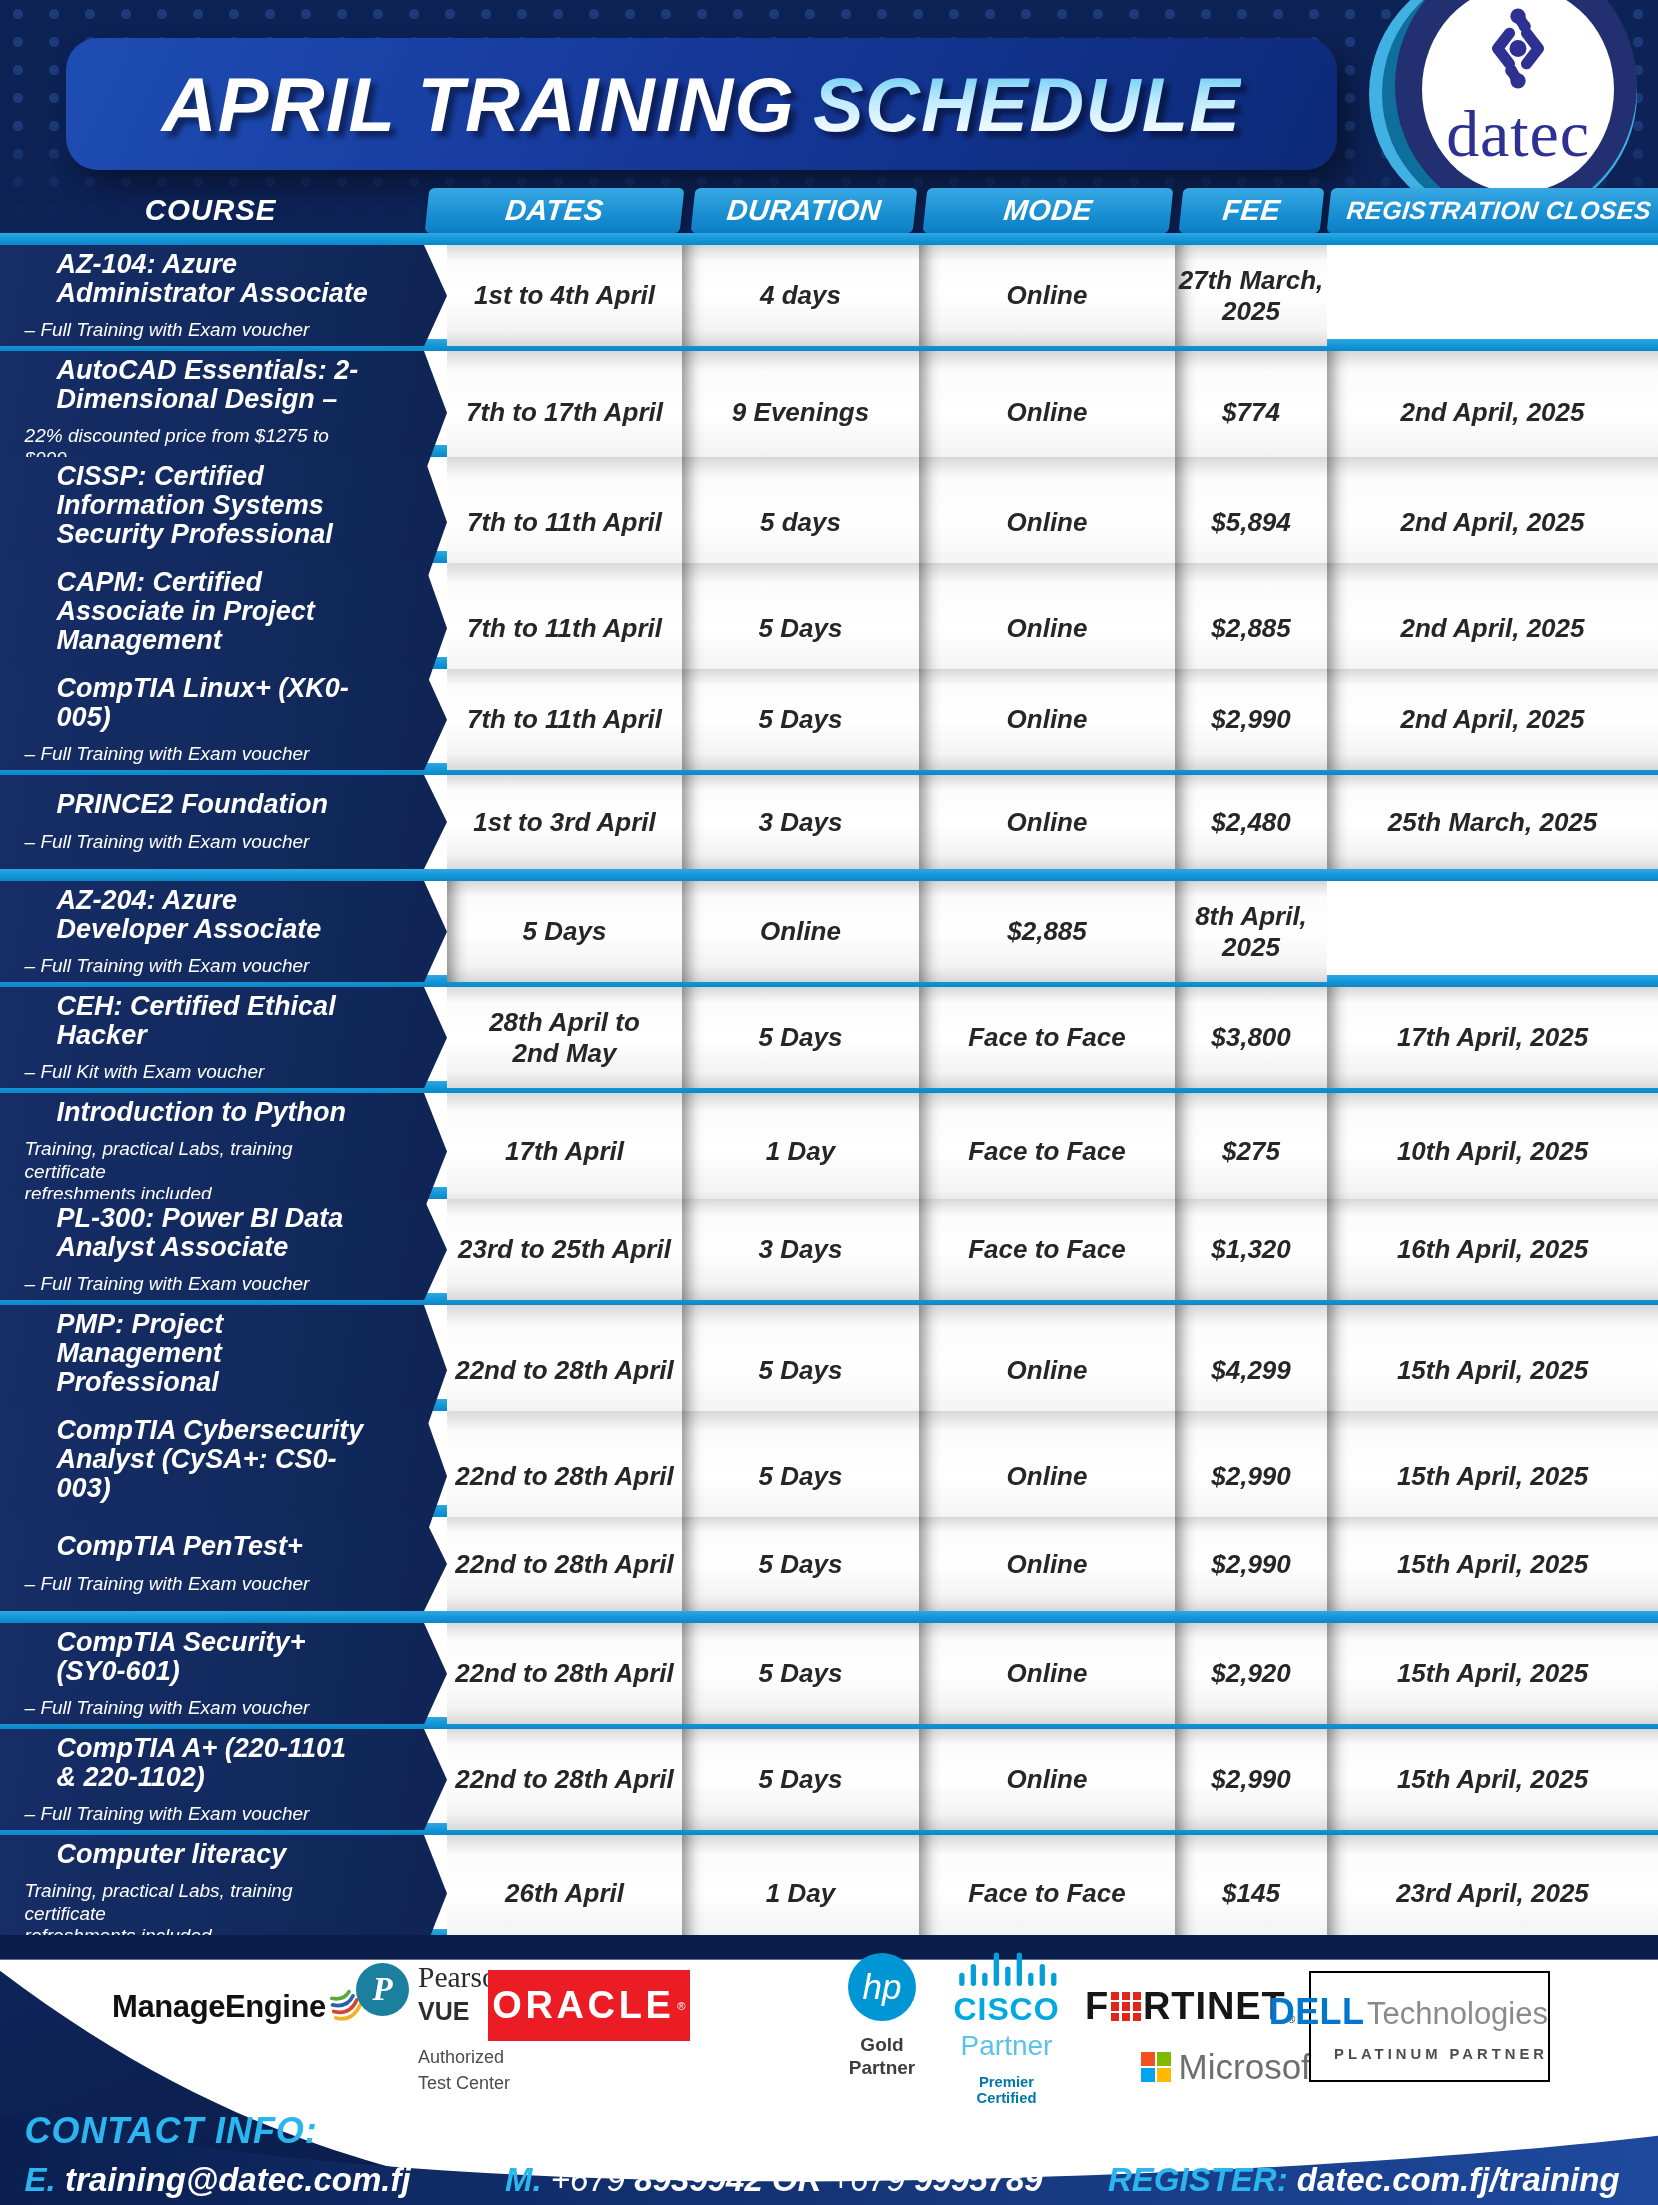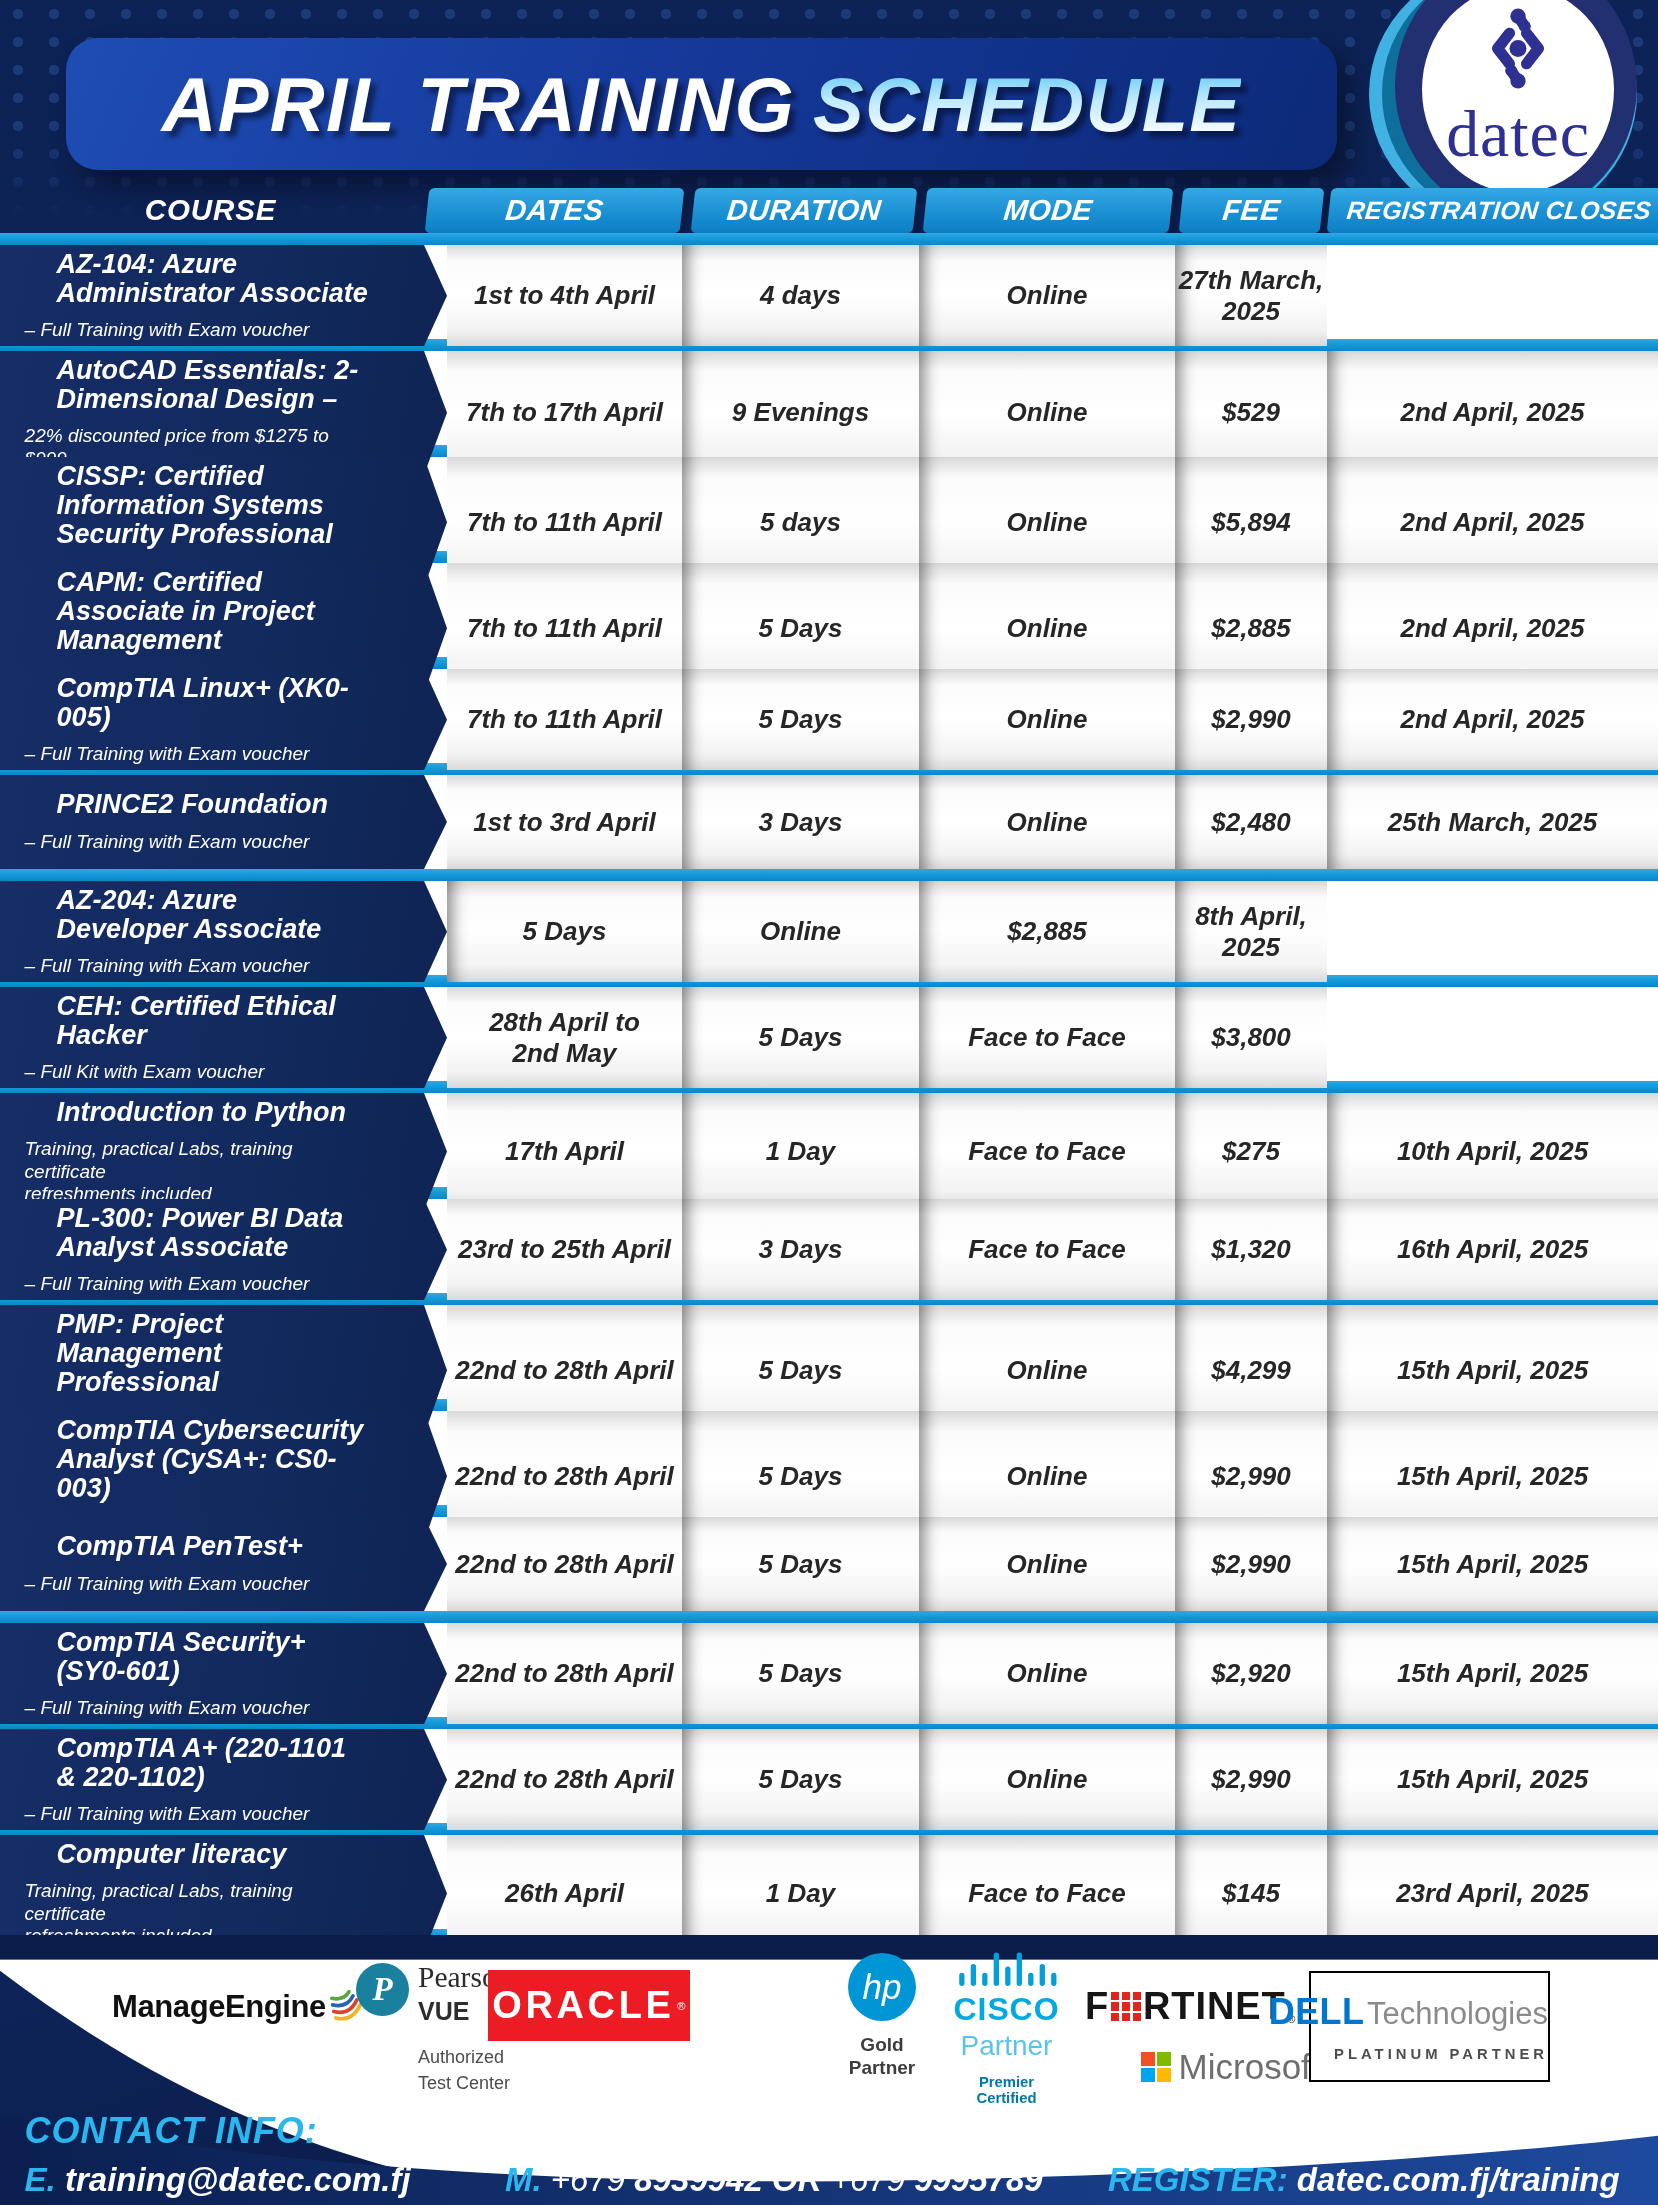--- a/index.html
+++ b/index.html
@@ -183,21 +183,21 @@
     </div>
   <div class="sep"></div>
     <div class="row">
       <div class="course-cell">
         <div class="course-title">AutoCAD Essentials: 2-Dimensional Design –</div>
         <div class="course-note">22% discounted price from $1275 to $999</div>
       </div>
       <div class="cell">7th to 17th April</div>
       <div class="cell shadowed">9 Evenings</div>
       <div class="cell shadowed">Online</div>
-      <div class="cell shadowed">$529</div>
+      <div class="cell shadowed">$774</div>
       <div class="cell shadowed">2nd April, 2025</div>
     </div>
   <div class="sep"></div>
     <div class="row">
       <div class="course-cell">
         <div class="course-title">CISSP: Certified Information Systems Security Professional</div>
         <div class="course-note">– Full Training with Exam voucher</div>
       </div>
       <div class="cell">7th to 11th April</div>
       <div class="cell shadowed">5 days</div>
@@ -256,20 +256,21 @@
     <div class="row">
       <div class="course-cell">
         <div class="course-title">CEH: Certified Ethical Hacker</div>
         <div class="course-note">– Full Kit with Exam voucher</div>
       </div>
       <div class="cell">28th April to
 2nd May</div>
       <div class="cell shadowed">5 Days</div>
       <div class="cell shadowed">Face to Face</div>
       <div class="cell shadowed">$3,800</div>
+      <div class="cell shadowed">17th April, 2025</div>
     </div>
   <div class="sep"></div>
     <div class="row">
       <div class="course-cell">
         <div class="course-title">Introduction to Python</div>
         <div class="course-note">Training, practical Labs, training certificate
 refreshments included</div>
       </div>
       <div class="cell">17th April</div>
       <div class="cell shadowed">1 Day</div>

